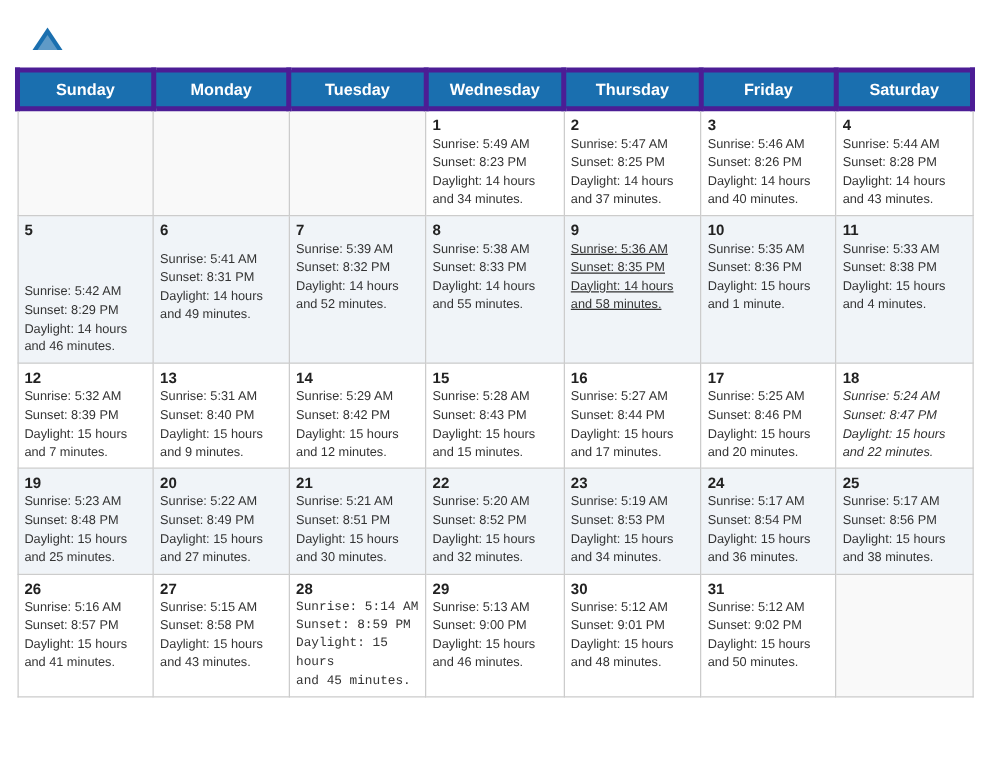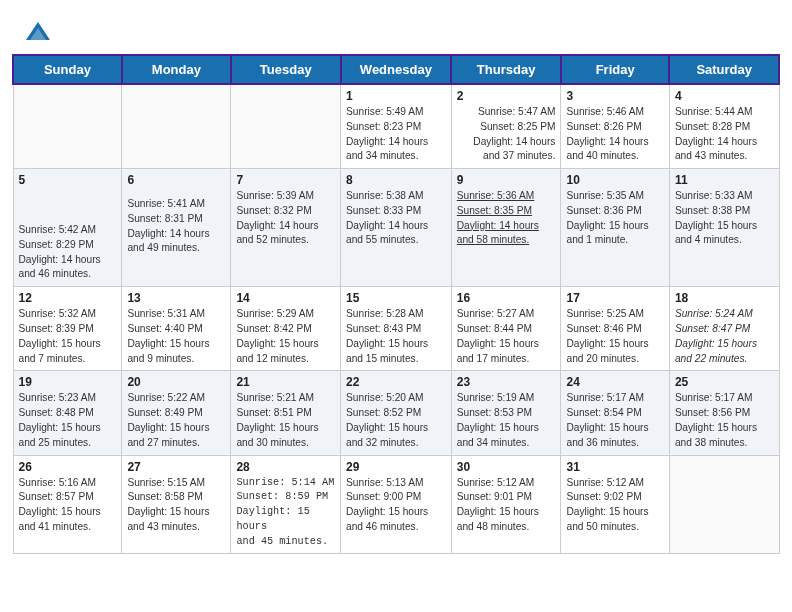--- a/index.html
+++ b/index.html
@@ -48,21 +48,21 @@
     .calendar-wrapper {
       padding: 0 12px 12px 12px;
     }
     .calendar th {
       background: #1a6faf;
       color: #fff;
       text-align: center;
       font-size: 13px;
       font-weight: bold;
       padding: 6px 4px;
-      border: 2px solid #4c1d95;
+      border: 4px solid #4c1d95;
     }
     .calendar td {
       vertical-align: top;
       border: 1px solid #ccc;
       padding: 4px 5px;
       width: 113px;
       min-height: 80px;
       font-size: 10.5px;
       color: #333;
       background: #fff;
@@ -127,21 +127,21 @@
           <td class="empty"></td>
           <td>
             <span class="day-num">1</span>
             <div class="day-info" style="white-space: pre-line;">Sunrise: 5:49 AM
 Sunset: 8:23 PM
 Daylight: 14 hours
 and 34 minutes.</div>
           </td>
           <td>
             <span class="day-num">2</span>
-            <div class="day-info" style="white-space: pre-line; text-align: right;">Sunrise: 5:47 AM
+            <div class="day-info" style="white-space: pre-line;">Sunrise: 5:47 AM
 Sunset: 8:25 PM
 Daylight: 14 hours
 and 37 minutes.</div>
           </td>
           <td>
             <span class="day-num">3</span>
             <div class="day-info" style="white-space: pre-line;">Sunrise: 5:46 AM
 Sunset: 8:26 PM
 Daylight: 14 hours
 and 40 minutes.</div>
@@ -209,21 +209,21 @@
           <td>
             <span class="day-num">12</span>
             <div class="day-info" style="white-space: pre-line;">Sunrise: 5:32 AM
 Sunset: 8:39 PM
 Daylight: 15 hours
 and 7 minutes.</div>
           </td>
           <td>
             <span class="day-num">13</span>
             <div class="day-info" style="white-space: pre-line;">Sunrise: 5:31 AM
-Sunset: 4:40 PM
+Sunset: 8:40 PM
 Daylight: 15 hours
 and 9 minutes.</div>
           </td>
           <td>
             <span class="day-num">14</span>
             <div class="day-info" style="white-space: pre-line;">Sunrise: 5:29 AM
 Sunset: 8:42 PM
 Daylight: 15 hours
 and 12 minutes.</div>
           </td>

